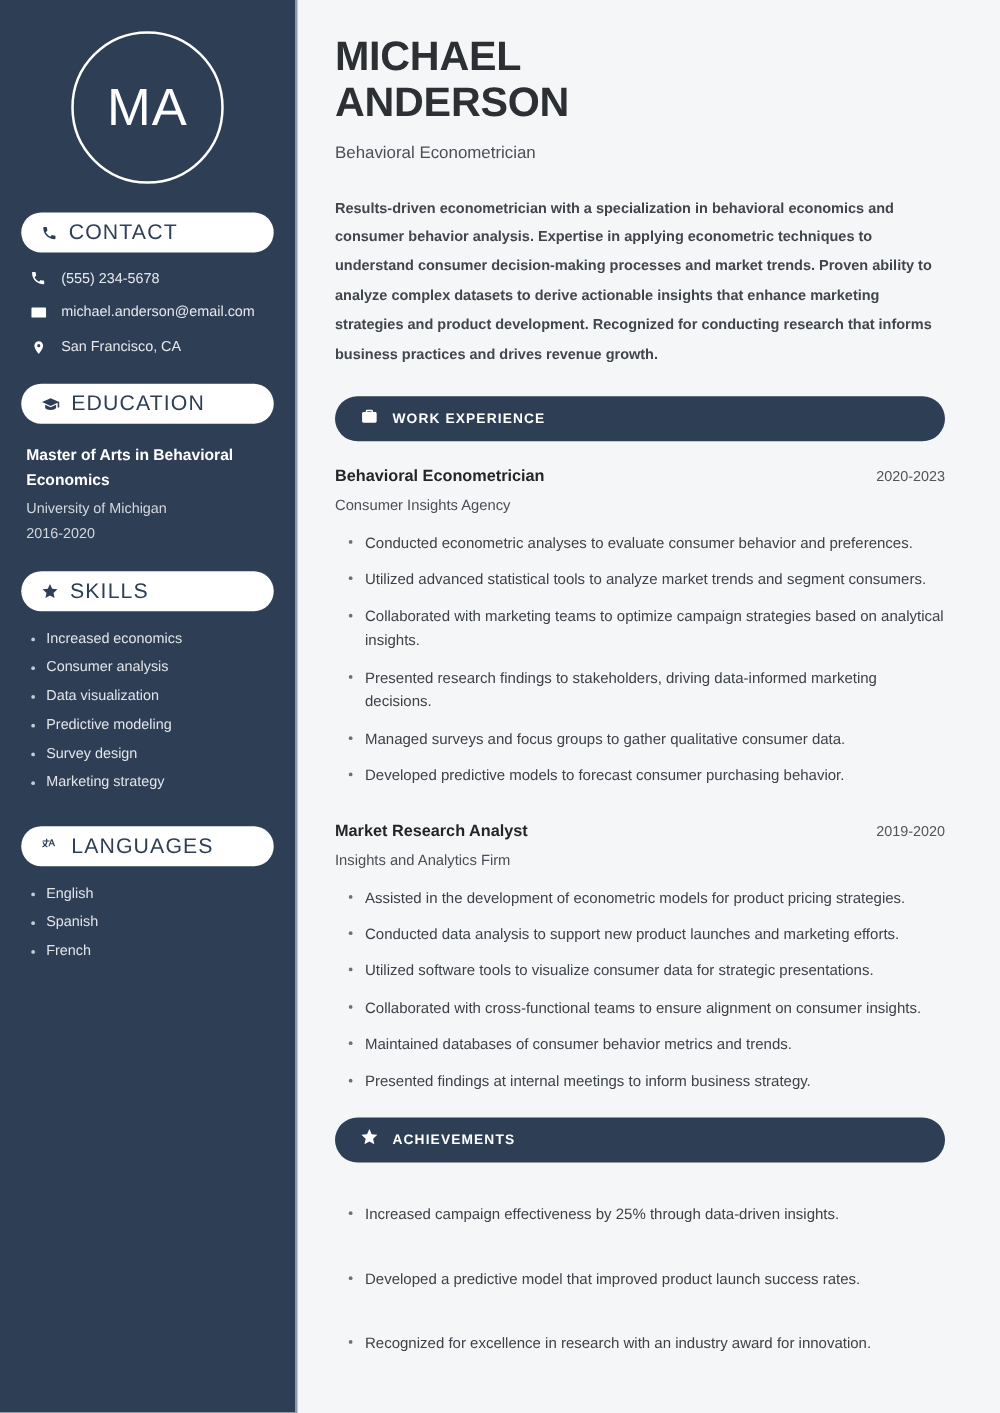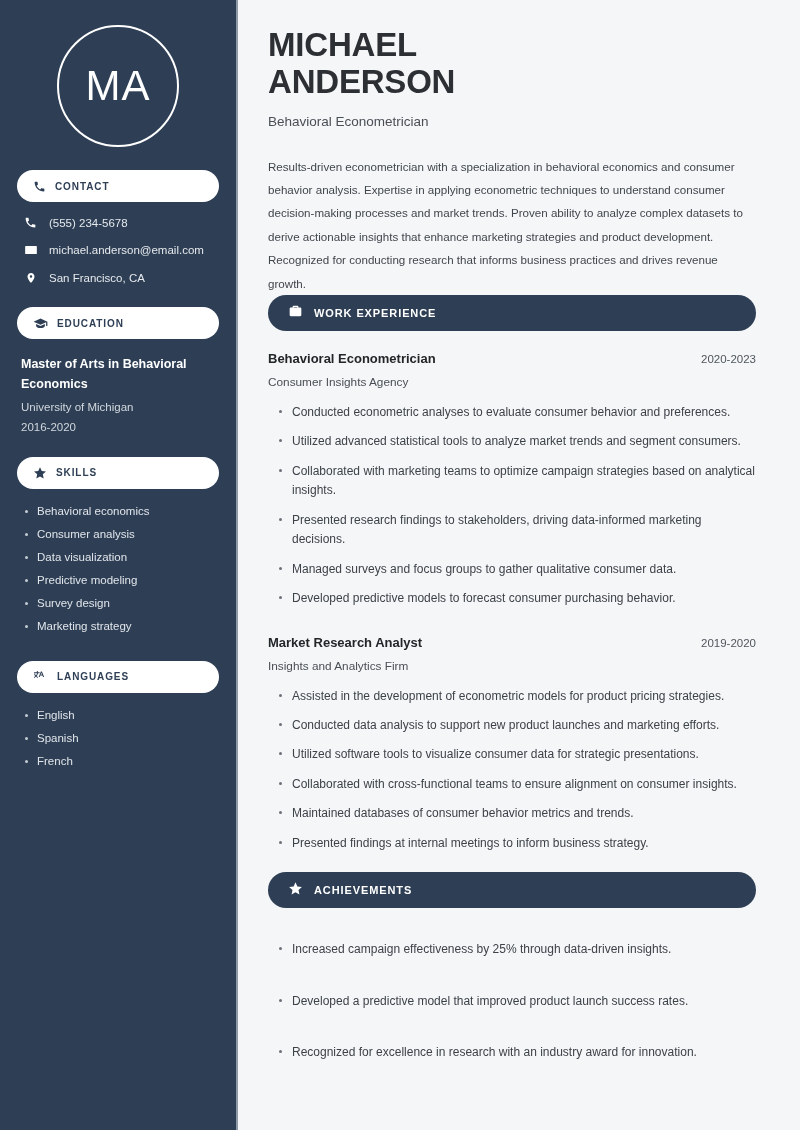--- a/index.html
+++ b/index.html
@@ -56,22 +56,22 @@
     border-radius: 18px;
     height: 32px;
     display: flex;
     align-items: center;
     padding-left: 16px;
     gap: 9px;
     margin-bottom: 14px;
   }
   .pill .pill-label {
     color: #2d3e55;
-    font-size: 10px;
-    font-weight: bold;
+    font-size: 17px;
+    font-weight: normal;
     letter-spacing: 0.9px;
   }
   .pill .ico svg { display: block; }
 
   .contact-list { padding: 0 0 8px 6px; }
   .contact-row {
     display: flex;
     align-items: center;
     gap: 11px;
     margin-bottom: 14px;
@@ -144,20 +144,22 @@
   .job-title-top {
     color: #4a4f56;
     font-size: 13.5px;
     margin-top: 13px;
     margin-bottom: 26px;
   }
   .summary {
     color: #41464d;
     font-size: 11.6px;
     line-height: 2.02;
+    margin-bottom: 22px;
+    font-weight: bold;
   }
 
   .section-bar {
     background: #2d3e55;
     border-radius: 19px;
     height: 36px;
     display: flex;
     align-items: center;
     padding-left: 20px;
     gap: 11px;
@@ -286,21 +288,21 @@
     <div class="pill">
       <span class="ico">
         <svg width="14" height="14" viewBox="0 0 24 24" fill="#2d3e55">
           <path d="M12 2l3 6.6 7.2.8-5.4 4.9 1.5 7.1L12 17.8 5.7 21.4l1.5-7.1L1.8 9.4 9 8.6 12 2z"></path>
         </svg>
       </span>
       <span class="pill-label">SKILLS</span>
     </div>
 
     <ul class="side-list">
-      <li>Behavioral economics</li>
+      <li>Increased economics</li>
       <li>Consumer analysis</li>
       <li>Data visualization</li>
       <li>Predictive modeling</li>
       <li>Survey design</li>
       <li>Marketing strategy</li>
     </ul>
 
     <div class="spacer-sm"></div>
 
     <div class="pill">

